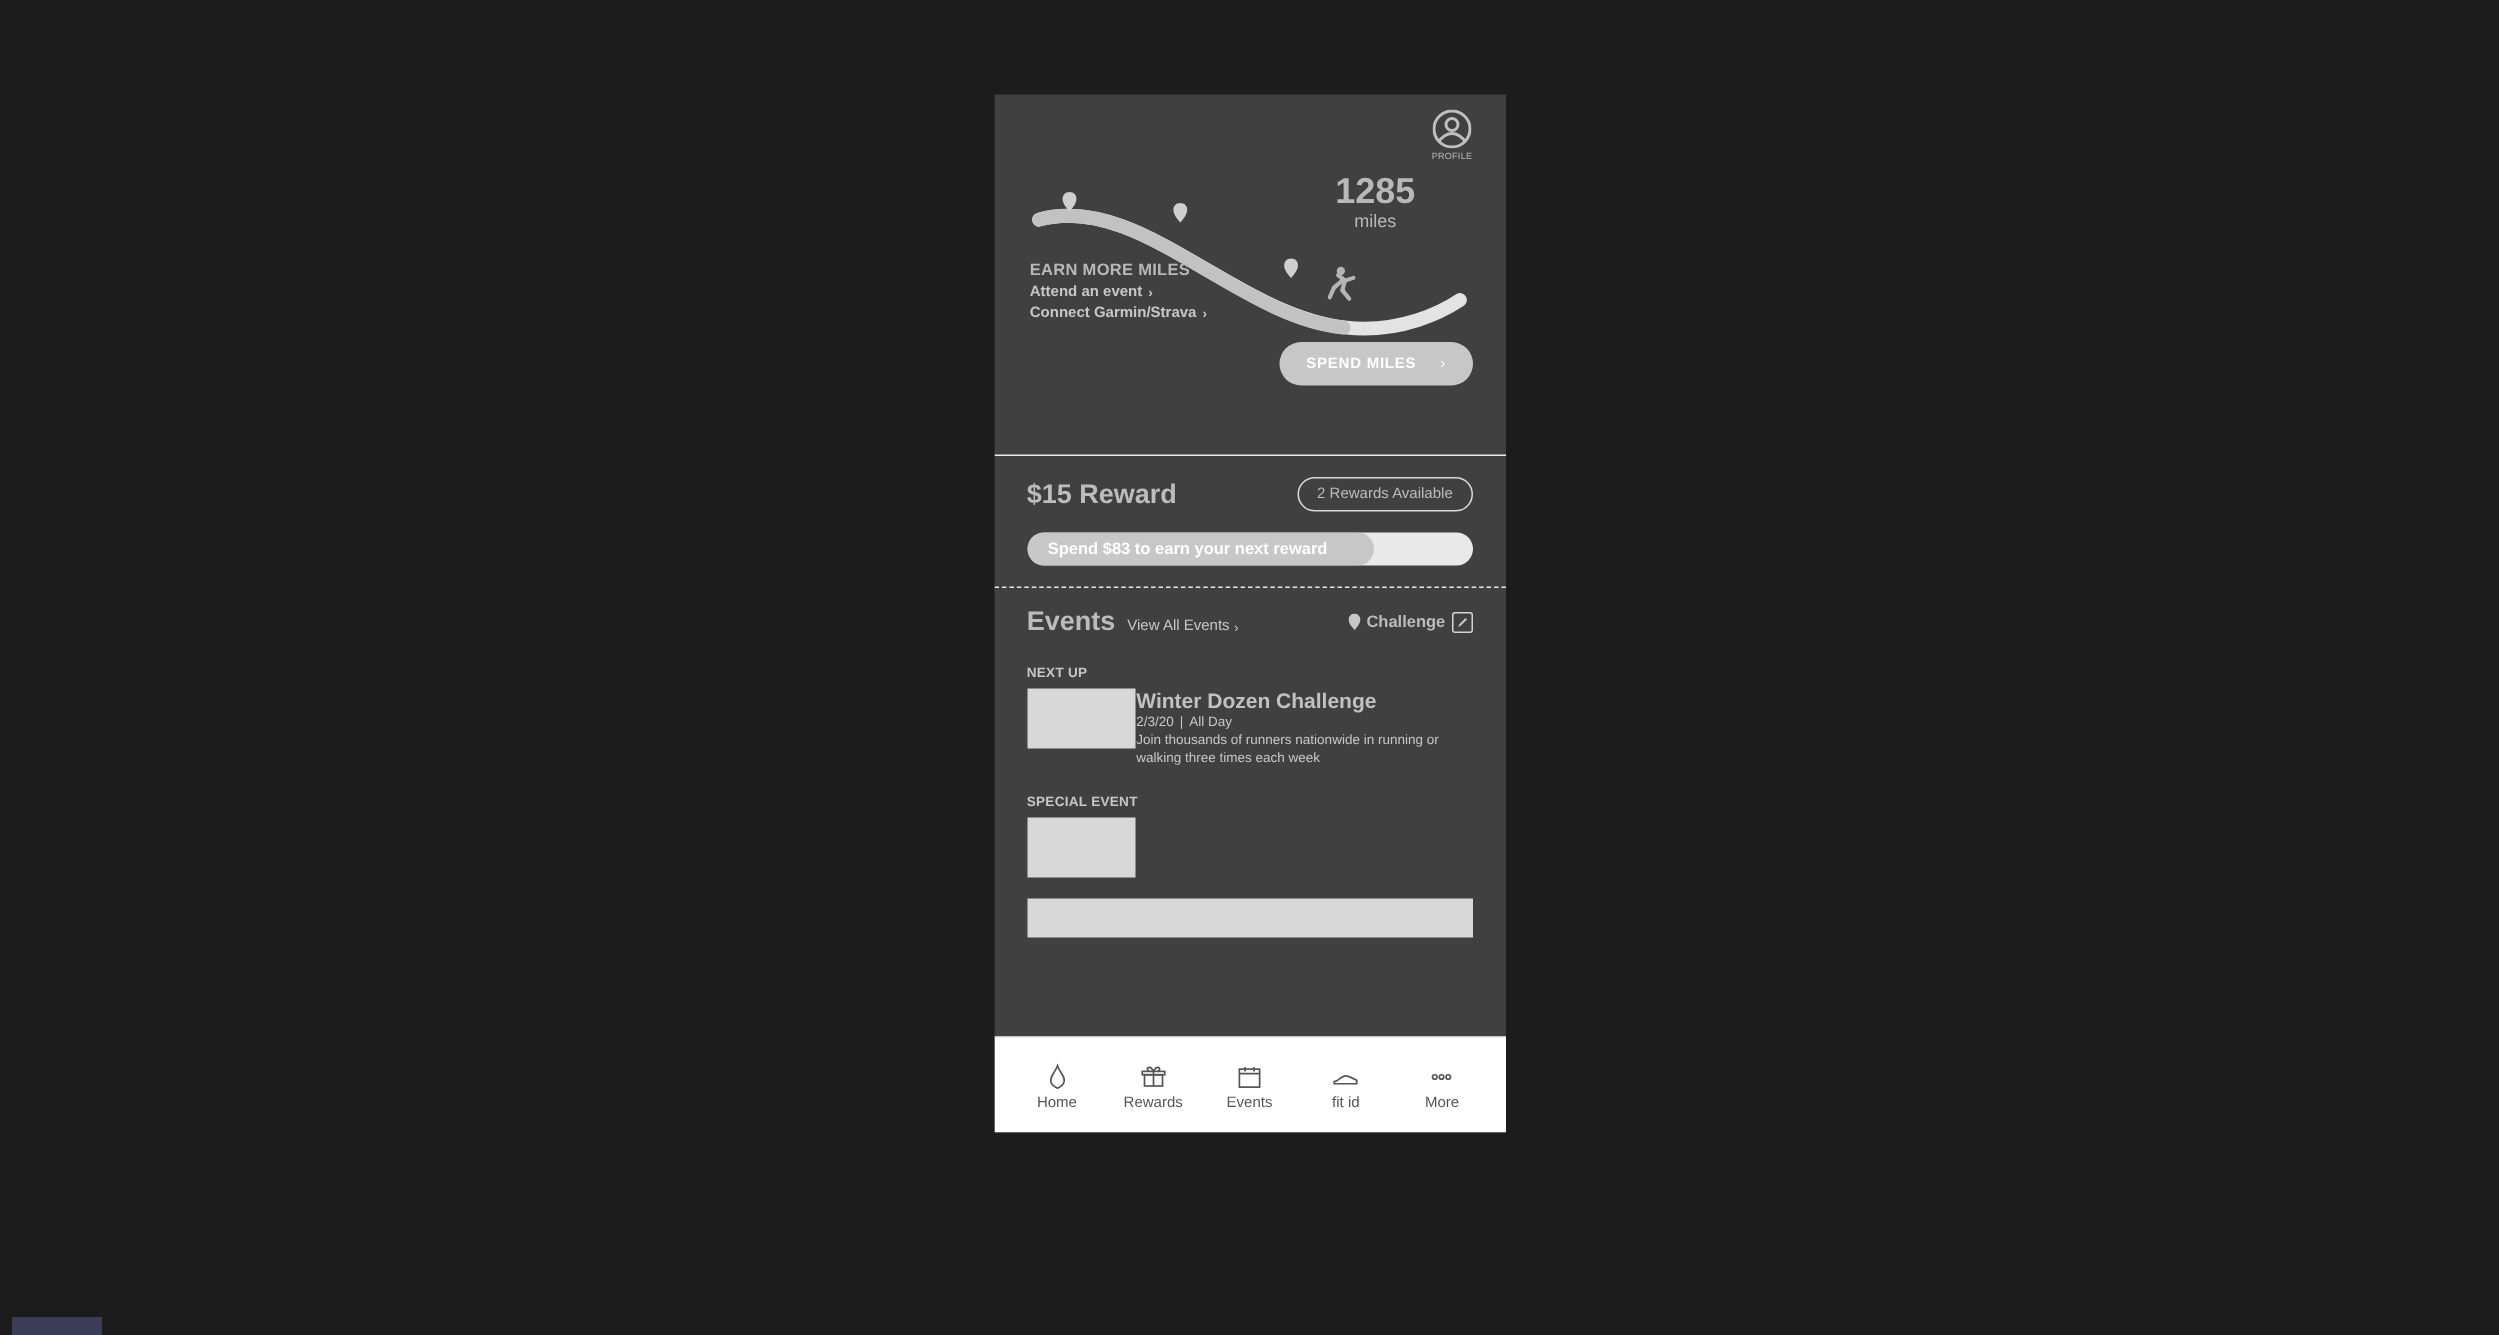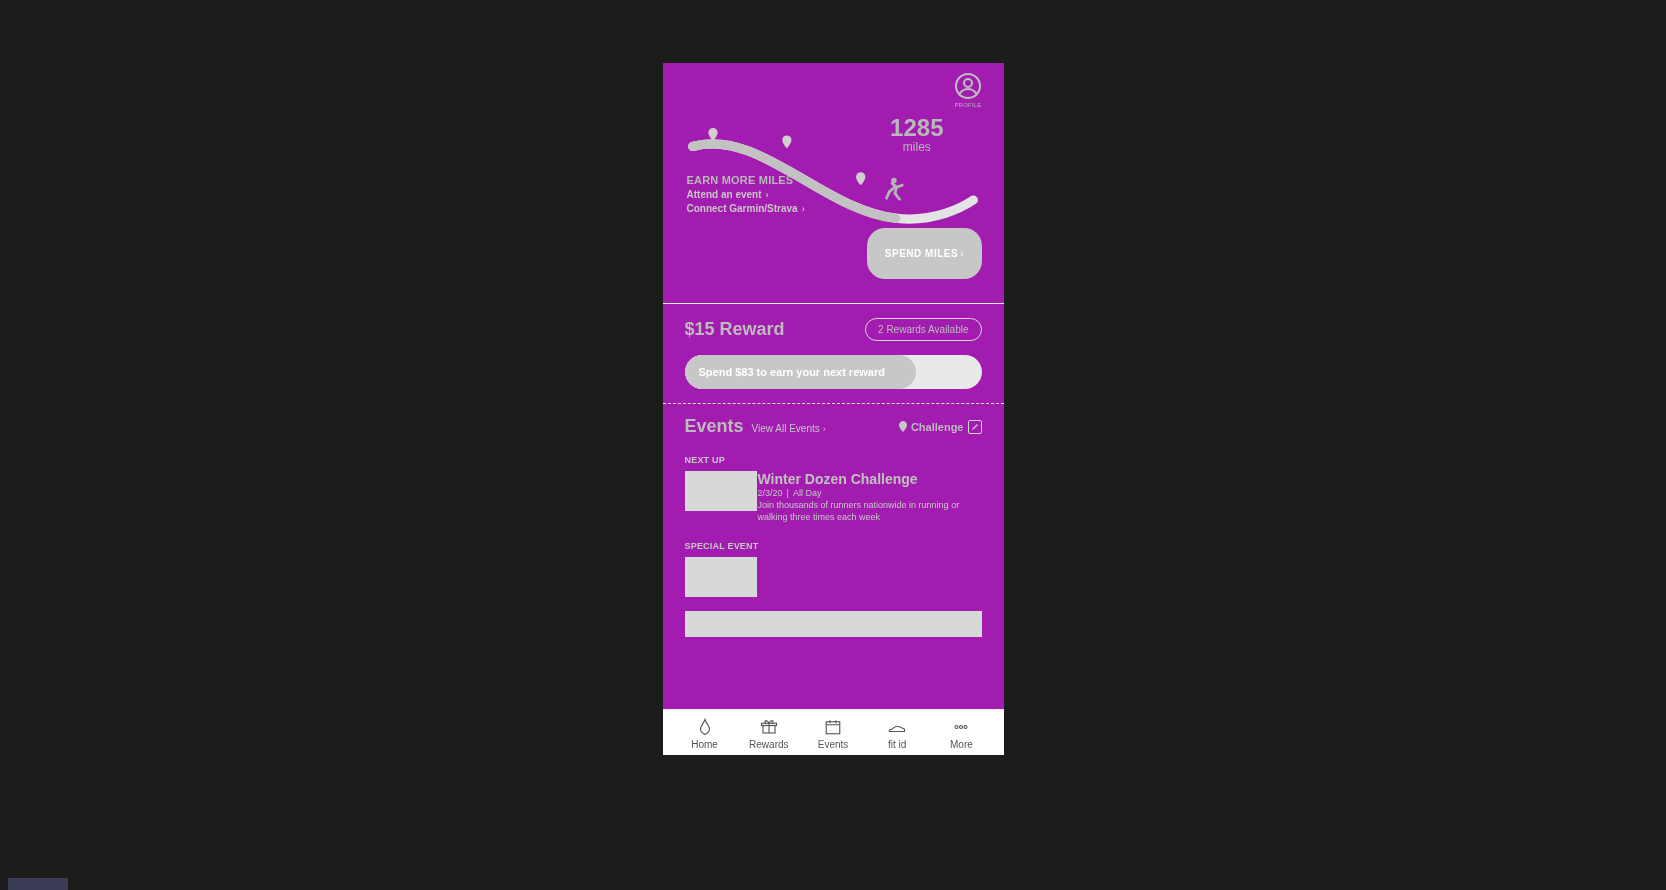--- a/index.html
+++ b/index.html
@@ -9,21 +9,21 @@
       height: 890px;
       display: flex;
       justify-content: center;
       align-items: flex-start;
       padding-top: 63px;
       font-family: -apple-system, BlinkMacSystemFont, "Helvetica Neue", Arial, sans-serif;
     }
     .phone {
       width: 341px;
       height: 692px;
-      background: #a21caf;
+      background: #404040;
       position: relative;
       overflow: hidden;
       display: flex;
       flex-direction: column;
     }
     .screen {
       flex: 1;
       overflow: hidden;
       padding: 10px 22px 0 22px;
     }
@@ -62,22 +62,22 @@
     .earn-title { font-size: 11px; font-weight: 800; color: #b8b8b8; letter-spacing: 0.2px; }
     .earn-link {
       display: flex; align-items: center; gap: 4px;
       font-size: 10px; font-weight: 700; color: #c7c7c7; margin-top: 3px; cursor: pointer;
     }
     .chev { font-size: 9px; color: #c7c7c7; }
 
     .spend-btn {
       position: absolute; right: 0; top: 120px;
       background: #c7c7c7; border-radius: 18px;
-      padding: 20px 18px;
-      display: flex; align-items: center; gap: 2px;
+      padding: 9px 18px;
+      display: flex; align-items: center; gap: 16px;
       cursor: pointer;
     }
     .spend-btn-label { font-size: 10px; font-weight: 800; letter-spacing: 0.5px; color: #fff; }
     .spend-btn .chev { color: #fff; font-size: 10px; }
 
     .hr {
       border: none;
       border-top: 1px solid #ececec;
       margin: 55px -22px 14px -22px;
     }
@@ -90,21 +90,21 @@
     
     .rewards-head {
       display: flex; justify-content: space-between; align-items: center;
     }
     .reward-title { font-size: 18px; font-weight: 800; color: #bcbcbc; }
     .reward-pill {
       border: 1px solid #d8d8d8; border-radius: 14px; padding: 5px 12px;
       font-size: 10px; color: #bcbcbc; cursor: pointer;
     }
     .progress {
-      margin-top: 14px; height: 34px; border-radius: 18px; background: #e9e9e9;
+      margin-top: 14px; height: 22px; border-radius: 18px; background: #e9e9e9;
       position: relative; overflow: hidden;
     }
     .progress-fill {
       position: absolute; left: 0; top: 0; bottom: 0; width: 78%;
       background: #c7c7c7; border-radius: 18px;
       display: flex; align-items: center; padding-left: 14px;
     }
     .progress-label { font-size: 11px; font-weight: 700; color: #fff; }
 
     
@@ -128,21 +128,21 @@
     .event-meta { font-size: 9px; color: #c7c7c7; margin-top: 1px; }
     .event-meta .sep { margin: 0 4px; }
     .event-desc { font-size: 9px; color: #c7c7c7; margin-top: 1px; line-height: 1.35; }
 
     .banner {
       margin-top: 14px; height: 26px; background: #d8d8d8;
     }
 
     
     .tabbar {
-      height: 46px; background: #fff; border-top: 1px solid #eee;
+      height: 64px; background: #fff; border-top: 1px solid #eee;
       display: flex; justify-content: space-around; align-items: center;
       padding: 4px 10px 2px 10px;
     }
     .tab {
       display: flex; flex-direction: column; align-items: center; gap: 3px;
       flex: 1; cursor: pointer;
     }
     .tab-label { font-size: 10px; color: #555; }
     .tab svg { width: 18px; height: 18px; }
 

